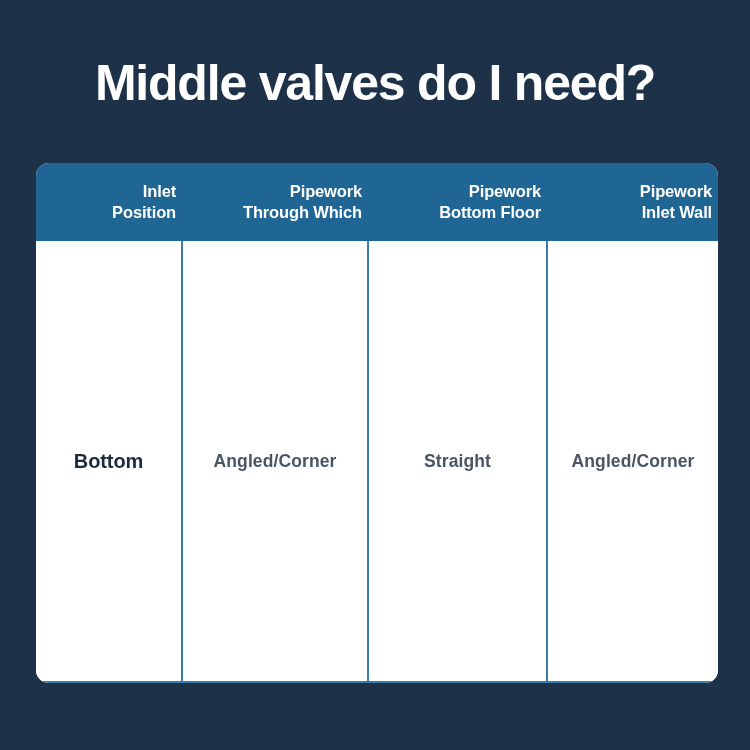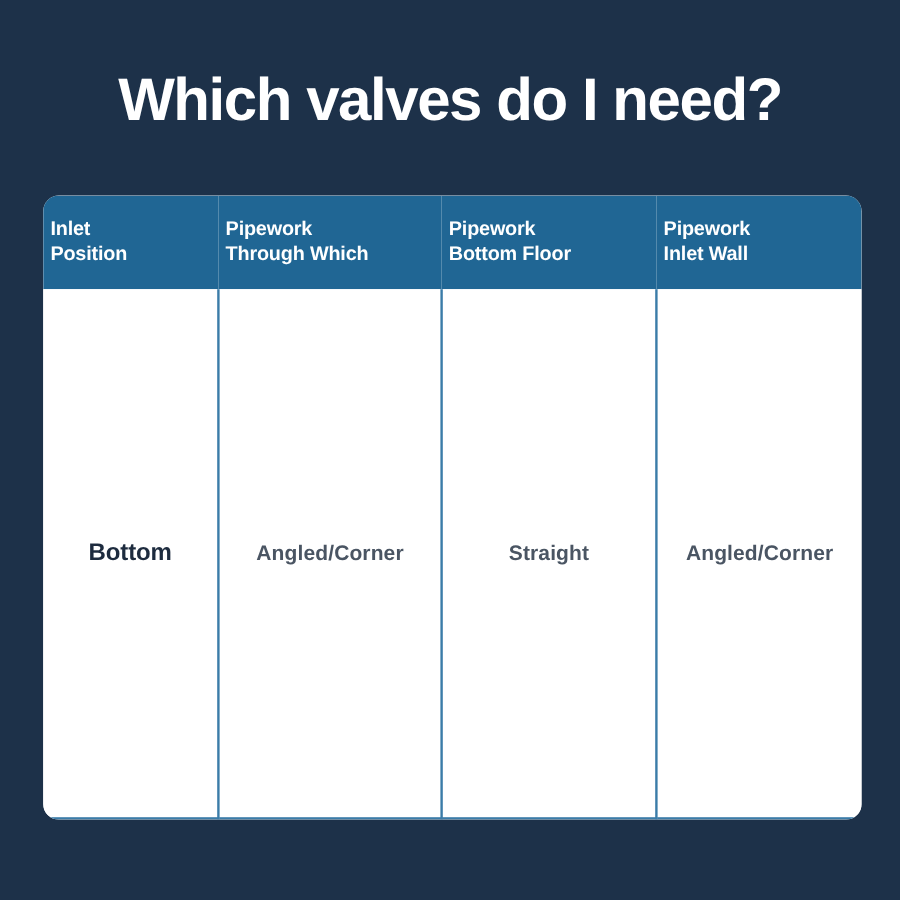--- a/index.html
+++ b/index.html
@@ -68,21 +68,21 @@
     height: 78px;
   }
 
   thead th {
     background: #206694;
     color: #ffffff;
     font-size: 16.5px;
     line-height: 21px;
     font-weight: 700;
     letter-spacing: -0.15px;
-    text-align: left;
+    text-align: right;
     vertical-align: middle;
     padding: 0 6px;
     border: 0;
     box-sizing: border-box;
   }
 
   tbody tr {
     height: 147px;
   }
 
@@ -116,21 +116,21 @@
   
   tbody tr.last-row td {
     border-bottom: 0;
   }
 </style>
 </head>
 <body>
 
 <div class="page">
 
-  <div class="page-title">Which valves do I need?</div>
+  <div class="page-title">Middle valves do I need?</div>
 
   <div class="table-card">
     <table class="valve-table">
       <colgroup>
         <col class="c1">
           <col class="c2">
           <col class="c3">
           <col class="c4">
       </colgroup>
 

